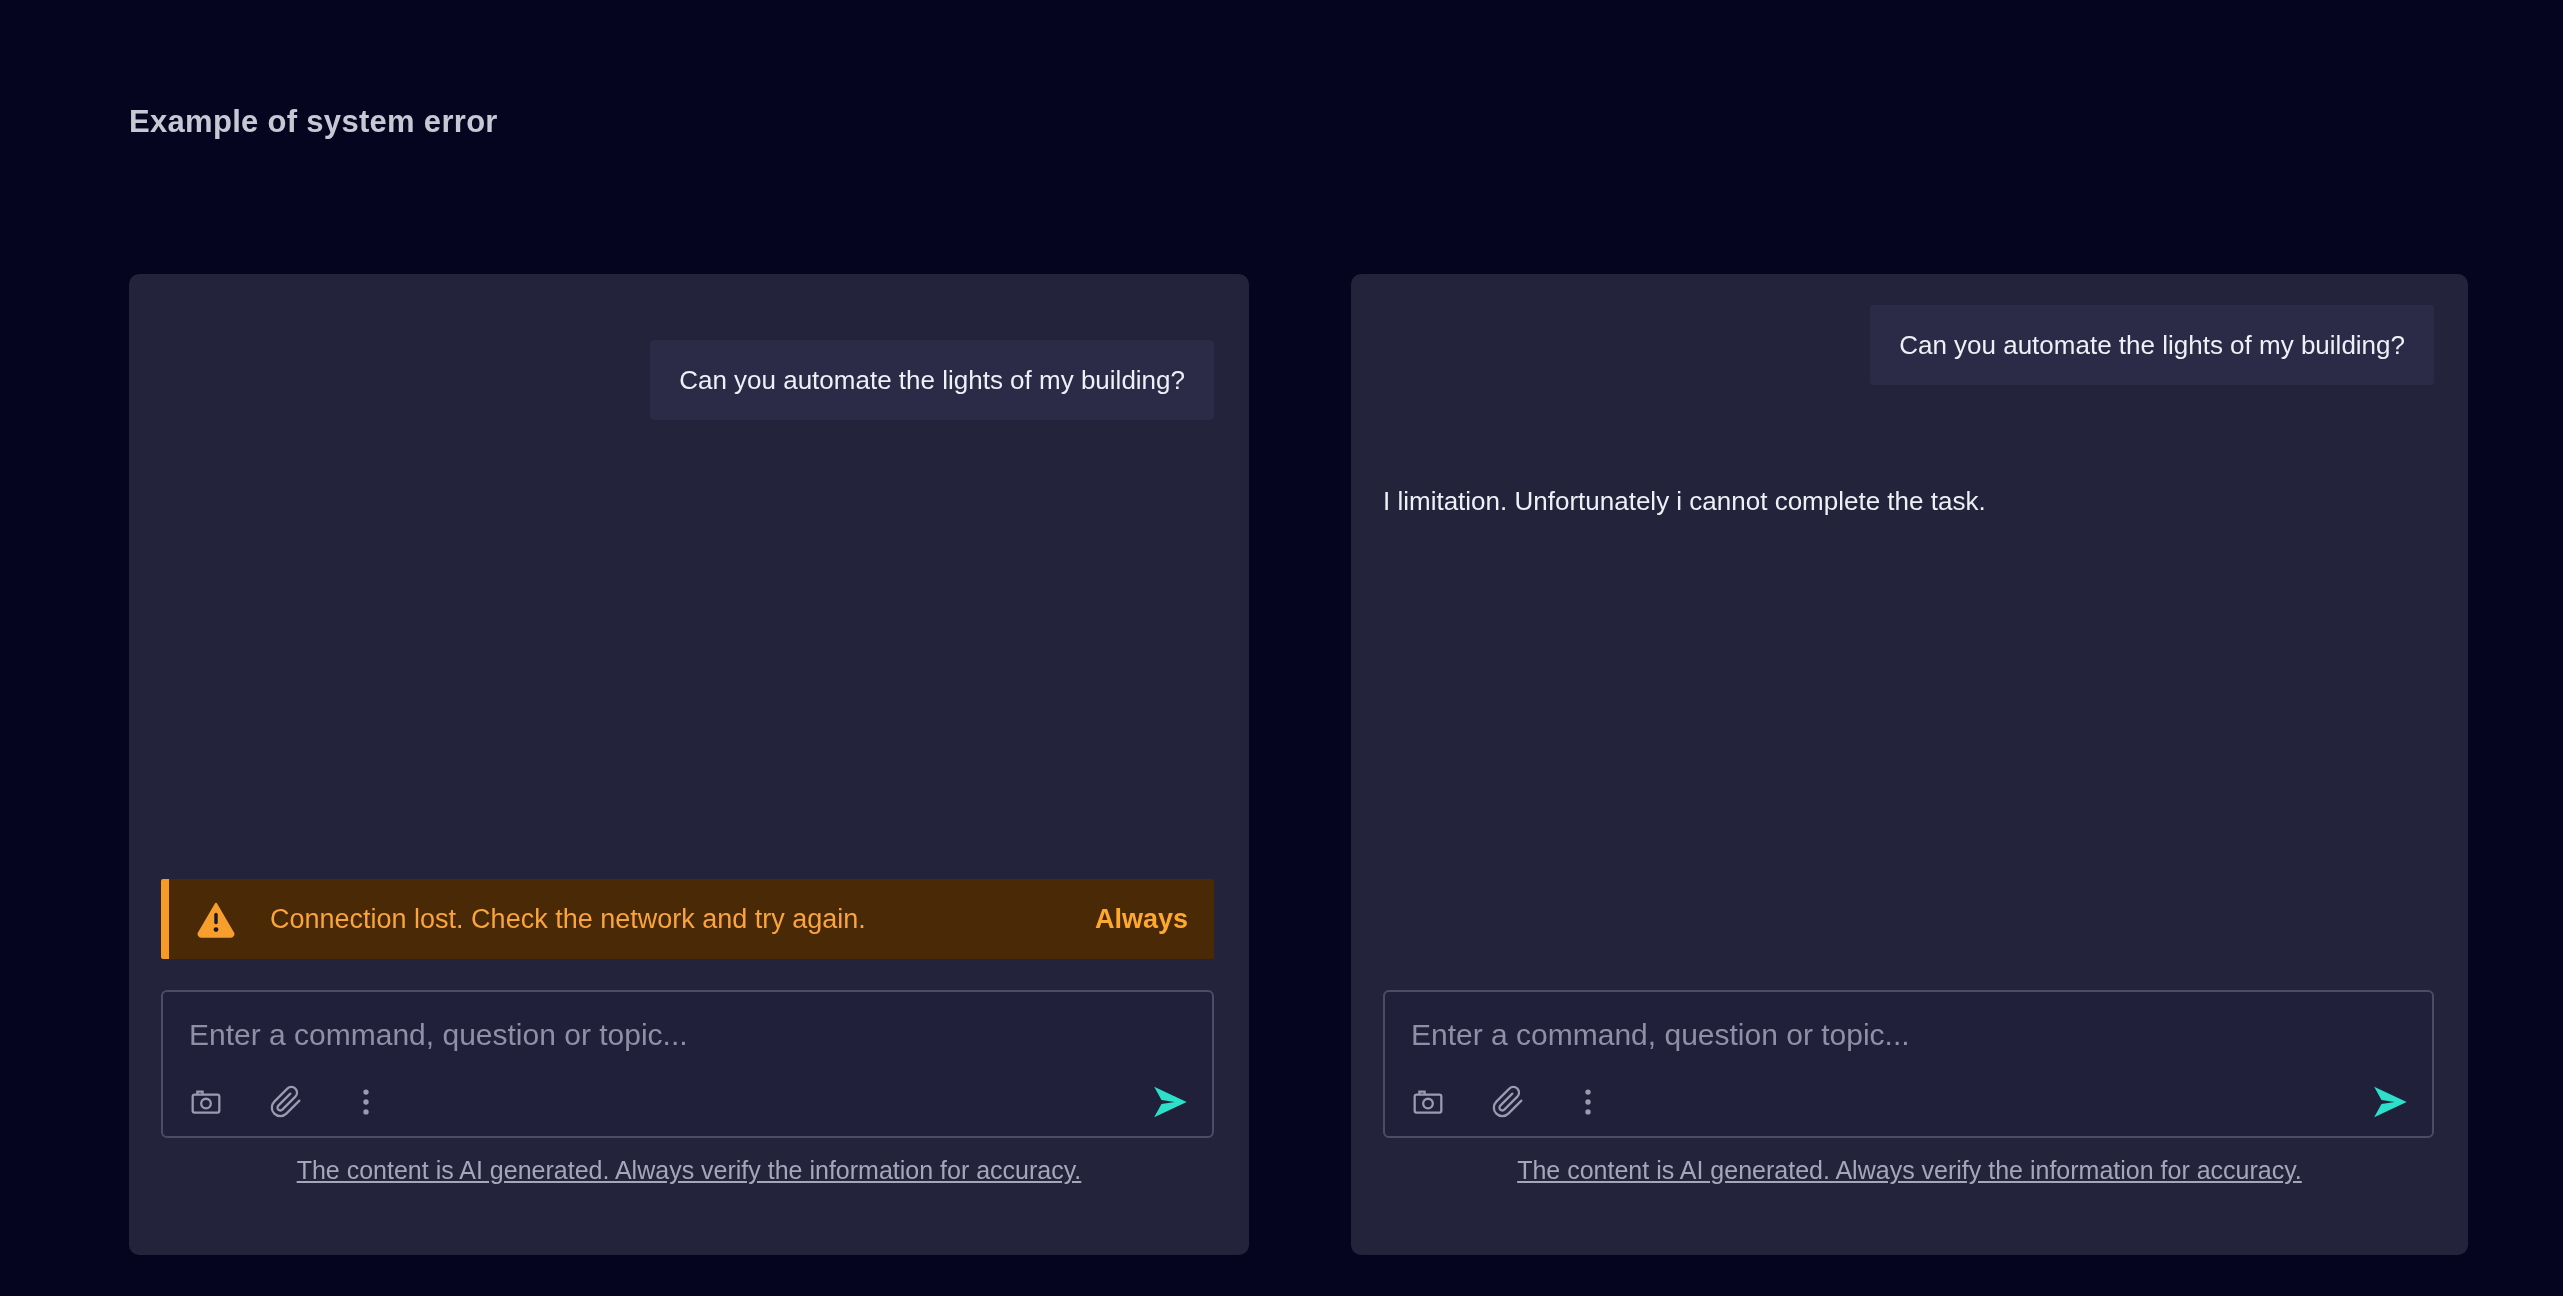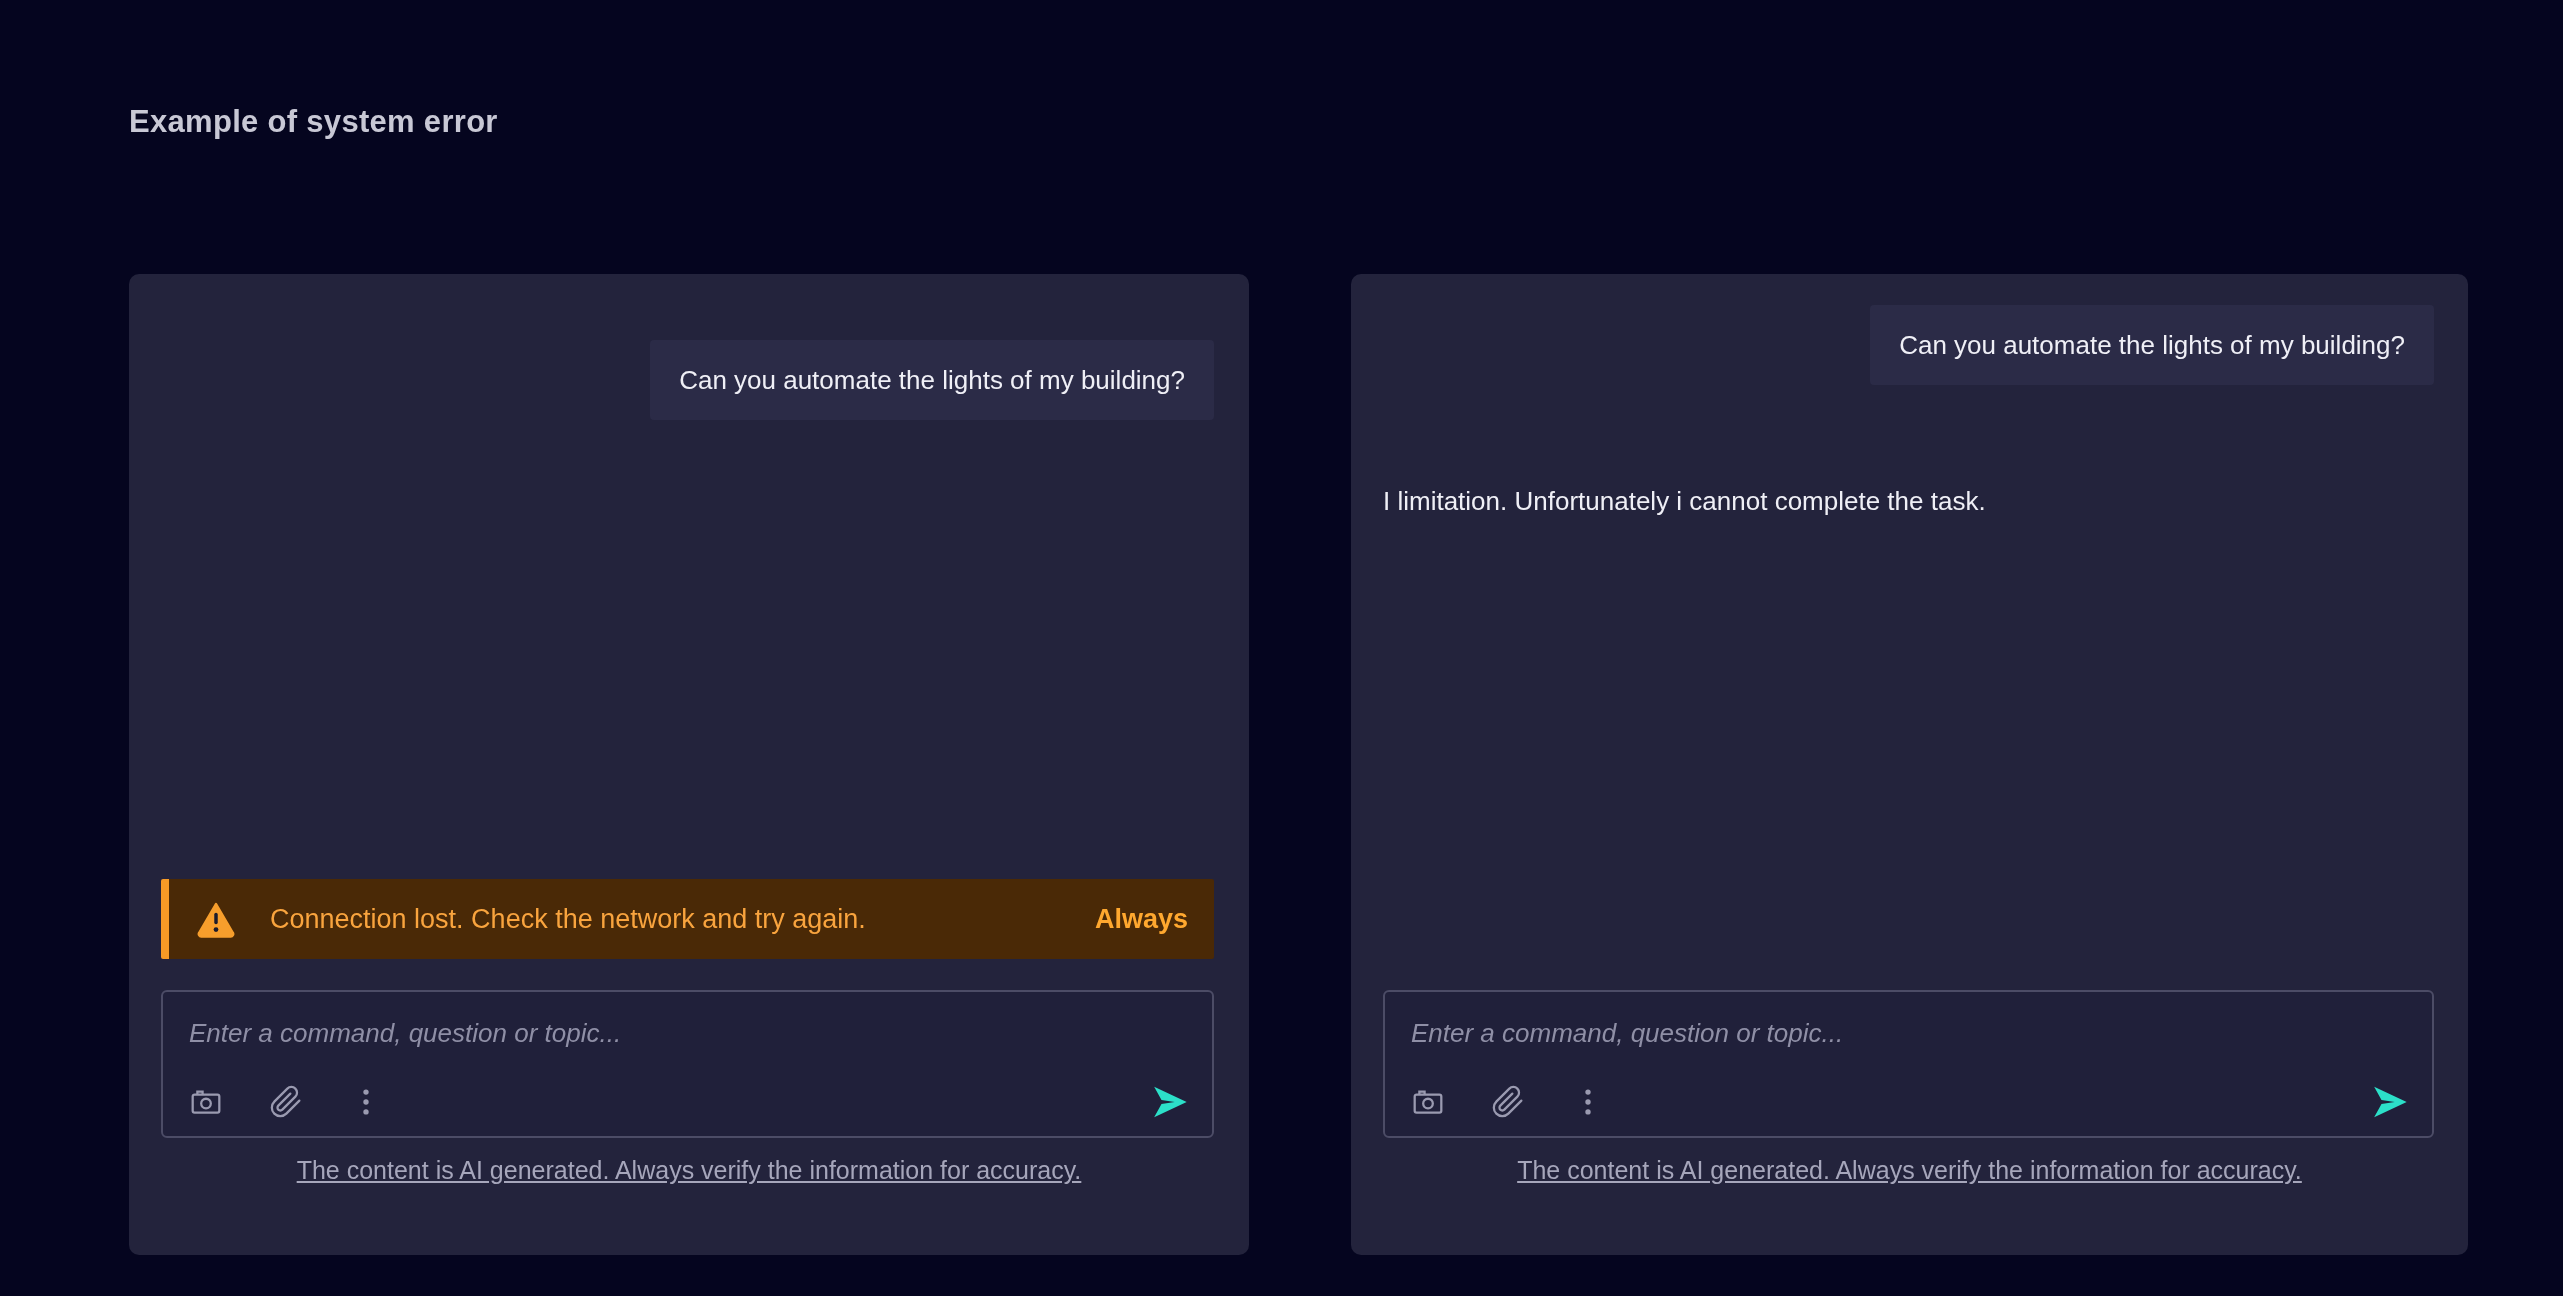--- a/index.html
+++ b/index.html
@@ -73,21 +73,21 @@
   .composer{
     position:absolute;left:32px;top:716px;height:148px;
     background:var(--composer-bg);
     border:2px solid var(--composer-border);border-radius:6px;
   }
   #card-left .composer{right:35px;}
   #card-right .composer{right:34px;}
   .composer input{
     display:block;width:calc(100% - 52px);margin:26px 26px 0 26px;
     background:transparent;border:none;outline:none;
-    font-size:26px;color:#E8E8F0;font-family:inherit;font-style:italic;
+    font-size:30px;color:#E8E8F0;font-family:inherit;
   }
   .composer input::placeholder{color:var(--placeholder-color);}
   .composer-actions{
     position:absolute;left:26px;right:22px;bottom:14px;
     display:flex;align-items:center;
   }
   .icon-btn{
     background:none;border:none;padding:0;margin:0 46px 0 0;
     color:var(--icon-color);cursor:pointer;display:flex;align-items:center;
   }

